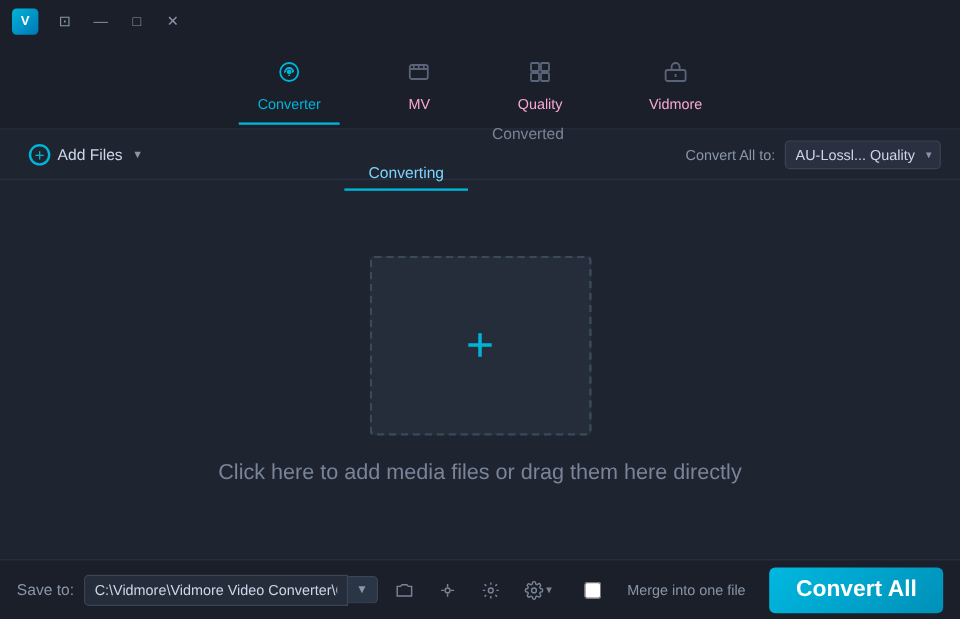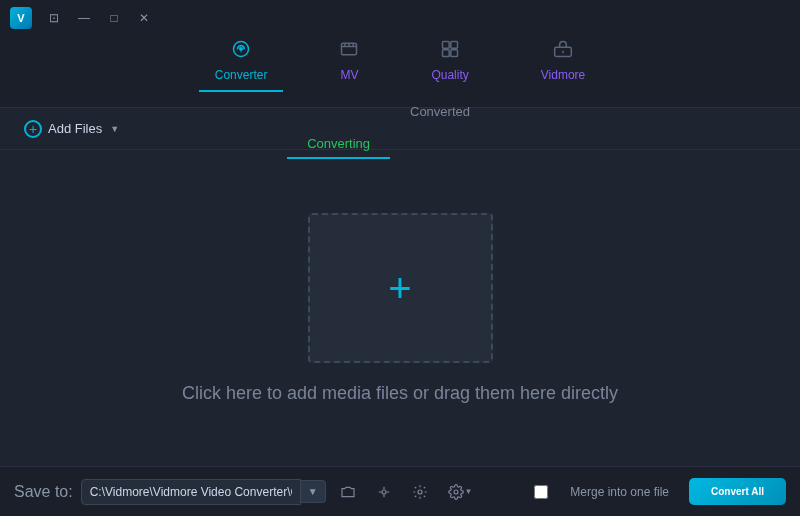--- a/index.html
+++ b/index.html
@@ -64,21 +64,21 @@
     }
 
     
     #nav-tabs {
       height: 72px;
       background: #1a1f2a;
       display: flex;
       align-items: flex-end;
       justify-content: center;
       gap: 40px;
-      padding-bottom: 16px;
+      padding-bottom: 4px;
       border-bottom: 1px solid #2a3040;
     }
 
     .nav-tab {
       display: flex;
       flex-direction: column;
       align-items: center;
       gap: 4px;
       padding: 8px 16px;
       cursor: pointer;
@@ -94,21 +94,21 @@
       font-size: 20px;
       color: #5a6478;
     }
 
     .nav-tab.active .tab-icon {
       color: #00b4d8;
     }
 
     .nav-tab .tab-label {
       font-size: 12px;
-      color: #8b5cf6;
+      color: #f9a8d4;
     }
 
     .nav-tab.active .tab-label {
       color: #00b4d8;
     }
 
     
     #toolbar {
       height: 42px;
       background: #1e2530;
@@ -152,21 +152,21 @@
 
     .conv-tab {
       padding: 6px 20px;
       font-size: 13px;
       color: #7a8498;
       cursor: pointer;
       border-bottom: 2px solid transparent;
     }
 
     .conv-tab.active {
-      color: #22c55e;
+      color: #7dd3fc;
       border-bottom: 2px solid #00b4d8;
       margin-top: 32px;
     }
 
     #convert-all-to {
       margin-left: auto;
       display: flex;
       align-items: center;
       gap: 8px;
       font-size: 12px;
@@ -247,21 +247,21 @@
       height: 50px;
       background: #1a1f2a;
       border-top: 1px solid #2a3040;
       display: flex;
       align-items: center;
       padding: 0 14px;
       gap: 8px;
     }
 
     #save-to-label {
-      font-size: 16px;
+      font-size: 13px;
       color: #8a96a8;
       white-space: nowrap;
     }
 
     .path-input-wrapper {
       position: relative;
       display: flex;
       align-items: center;
     }
 
@@ -317,21 +317,21 @@
     #merge-label {
       font-size: 12px;
       color: #8a96a8;
       white-space: nowrap;
     }
 
     #convert-all-btn {
       background: linear-gradient(135deg, #00b8e0, #0090b8);
       border: none;
       color: white;
-      font-size: 10px;
+      font-size: 19px;
       font-weight: 600;
       padding: 8px 22px;
       border-radius: 5px;
       cursor: pointer;
       white-space: nowrap;
       margin-left: 12px;
     }
 
     
     .icon-svg {
@@ -406,20 +406,28 @@
     <div id="add-files-icon">+</div>
     <span>Add Files</span>
     <span style="font-size:9px; color:#8a96a8; margin-left:2px;">▼</span>
   </button>
 
   <div id="converting-tabs">
     <div class="conv-tab active">Converting</div>
     <div class="conv-tab">Converted</div>
   </div>
 
+  <div id="convert-all-to">
+    <span>Convert All to:</span>
+    <div class="select-wrapper">
+      <select id="format-select">
+        <option>AU-Lossl... Quality</option>
+      </select>
+    </div>
+  </div>
 </div>
 
 <div id="main-content">
   <div id="drop-zone">
     <span id="plus-icon">+</span>
   </div>
   <p id="drop-hint">Click here to add media files or drag them here directly</p>
 </div>
 
 <div id="bottom-bar">

